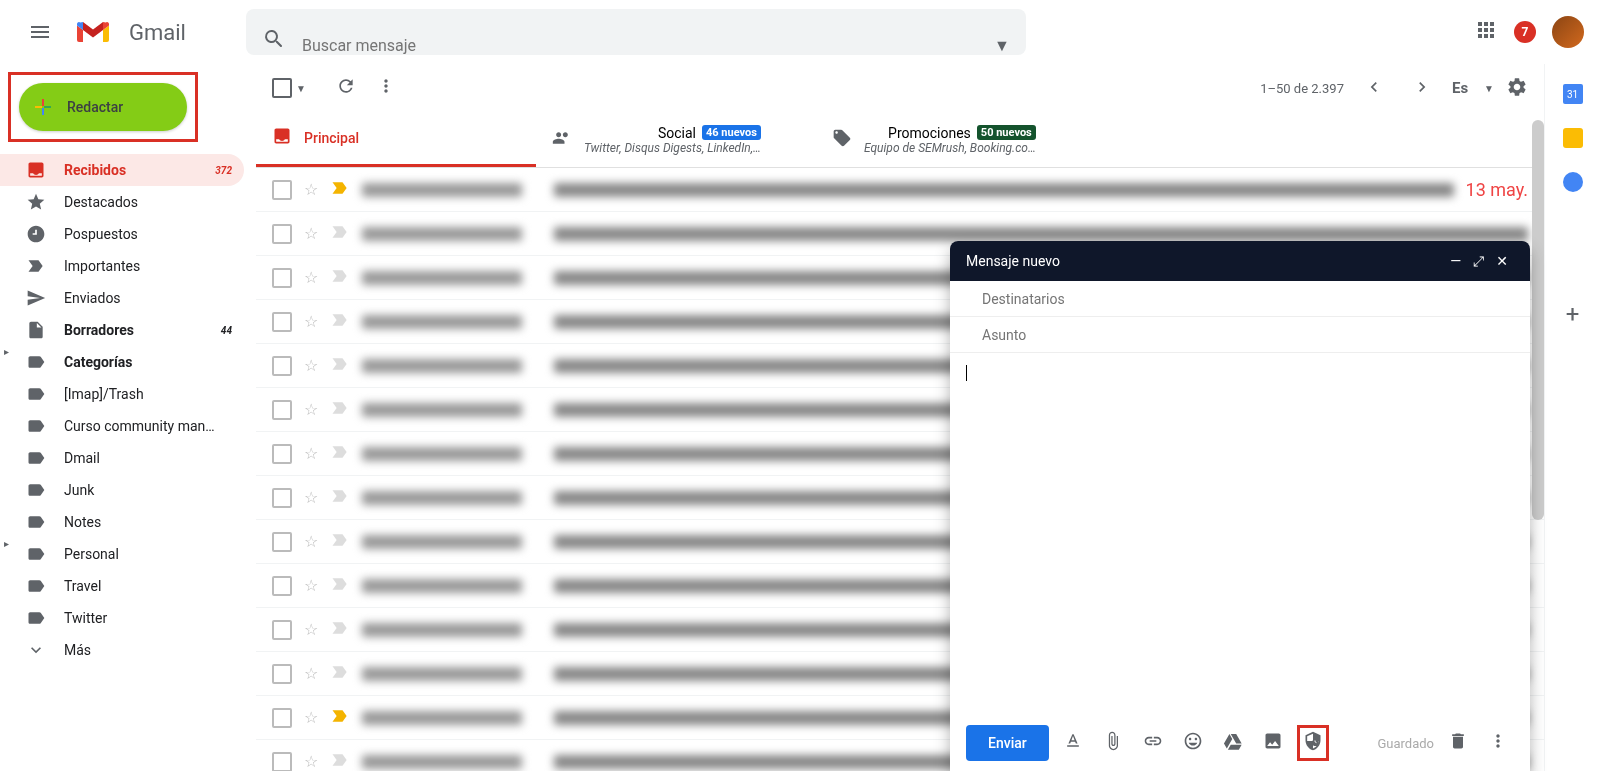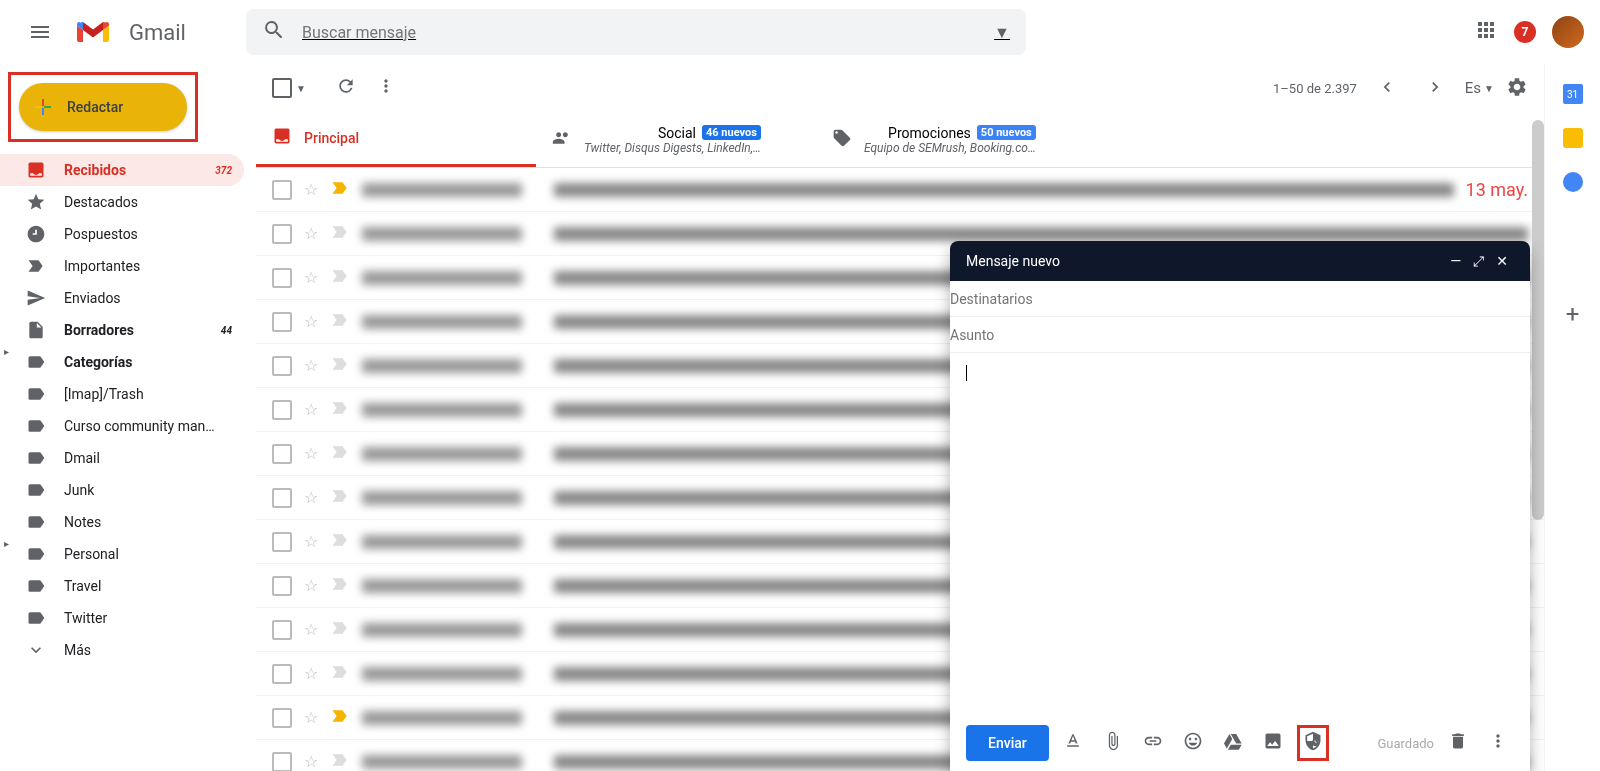--- a/index.html
+++ b/index.html
@@ -2,32 +2,32 @@
 <html><head>
 <meta charset="utf-8">
 <style>
 * { margin: 0; padding: 0; box-sizing: border-box; font-family: 'Google Sans', Roboto, Arial, sans-serif; }
 body { width: 1600px; height: 771px; background: #fff; overflow: hidden; position: relative; }
 
 .header { height: 64px; display: flex; align-items: center; padding: 0 16px; }
 .hamburger { width: 48px; height: 48px; display: flex; align-items: center; justify-content: center; color: #5f6368; cursor: pointer; }
 .logo { display: flex; align-items: center; margin-left: 13px; gap: 16px; }
 .logo-text { font-size: 22px; color: #5f6368; margin-left: 4px; }
-.search-bar { margin-left: 60px; width: 780px; height: 46px; background: #f1f3f4; border-radius: 8px; display: flex; align-items: center; padding: 0 16px; text-decoration: underline; }
+.search-bar { margin-left: 60px; width: 780px; height: 46px; background: #f1f3f4; border-radius: 8px; display: flex; align-items: flex-end; padding: 0 16px; }
 .search-icon { color: #5f6368; margin-right: 16px; }
 .search-input { flex: 1; border: none; background: transparent; font-size: 16px; color: #5f6368; outline: none; }
 .search-dropdown { color: #5f6368; cursor: pointer; }
 .header-right { margin-left: auto; display: flex; align-items: center; gap: 16px; }
 .apps-icon { color: #5f6368; cursor: pointer; }
 .notif-badge { width: 22px; height: 22px; background: #d93025; border-radius: 50%; color: #fff; font-size: 12px; display: flex; align-items: center; justify-content: center; font-weight: bold; }
 .avatar { width: 32px; height: 32px; border-radius: 50%; background: linear-gradient(135deg,#8b4513,#d2691e); }
 
 .sidebar { position: absolute; left: 0; top: 64px; width: 256px; height: calc(100% - 64px); padding-top: 8px; }
 .compose-wrap { padding: 8px; border: 3px solid #d93025; width: 190px; margin-left: 8px; }
-.compose-btn { height: 48px; min-width: 140px; background: #eab308; border-radius: 24px; box-shadow: 0 1px 3px rgba(0,0,0,0.2); display: flex; align-items: center; padding: 0 24px 0 12px; cursor: pointer; gap: 12px; }
+.compose-btn { height: 48px; min-width: 140px; background: #84cc16; border-radius: 24px; box-shadow: 0 1px 3px rgba(0,0,0,0.2); display: flex; align-items: center; padding: 0 24px 0 12px; cursor: pointer; gap: 12px; }
 .compose-plus { width: 24px; height: 24px; }
 .compose-text { font-size: 14px; color: #3c4043; font-weight: 500; }
 
 .nav-list { margin-top: 12px; }
 .nav-item { height: 32px; display: flex; align-items: center; padding: 0 12px 0 26px; cursor: pointer; border-radius: 0 16px 16px 0; margin-right: 12px; }
 .nav-item.active { background: #fce8e6; color: #d93025; font-weight: bold; }
 .nav-item.active .nav-icon { color: #d93025; }
 .nav-item.bold { font-weight: bold; }
 .nav-icon { width: 20px; color: #5f6368; margin-right: 18px; display: flex; align-items: center; }
 .nav-label { flex: 1; font-size: 14px; color: #202124; white-space: nowrap; overflow: hidden; text-overflow: ellipsis; }
@@ -38,54 +38,54 @@
 .nav-item-wrap { position: relative; }
 
 .main { position: absolute; left: 256px; right: 56px; top: 64px; bottom: 0; }
 .toolbar { height: 48px; display: flex; align-items: center; padding: 0 16px; }
 .select-box { width: 20px; height: 20px; border: 2px solid #5f6368; border-radius: 2px; }
 .select-arrow { color: #5f6368; font-size: 10px; margin-left: 4px; }
 .refresh-btn { margin-left: 30px; color: #5f6368; cursor: pointer; }
 .more-btn { margin-left: 20px; color: #5f6368; cursor: pointer; }
 .toolbar-right { margin-left: auto; display: flex; align-items: center; gap: 12px; color: #5f6368; font-size: 13px; }
 .page-nav { color: #5f6368; cursor: pointer; padding: 8px; }
-.lang-btn { font-weight: normal; font-size: 15px; cursor: pointer; display: flex; align-items: center; gap: 3px; }
+.lang-btn { font-weight: bold; font-size: 15px; cursor: pointer; display: flex; align-items: center; gap: 16px; }
 .settings-btn { cursor: pointer; color: #5f6368; }
 
 .tabs { display: flex; height: 56px; border-bottom: 1px solid #e0e0e0; }
 .tab { flex: 1; max-width: 280px; display: flex; align-items: center; padding: 0 16px; cursor: pointer; gap: 12px; }
 .tab.active { color: #d93025; border-bottom: 3px solid #d93025; }
 .tab-icon { color: #5f6368; }
 .tab.active .tab-icon { color: #d93025; }
 .tab-content { display: flex; flex-direction: column; }
 .tab-title { font-size: 14px; display: flex; align-items: center; gap: 6px; justify-content: flex-end; }
 .tab.active .tab-title { color: #d93025; font-weight: 500; }
 .tab-sub { font-size: 12px; color: #5f6368; font-style: italic; }
 .tab-badge { background: #1a73e8; color: #fff; font-size: 11px; padding: 1px 4px; border-radius: 3px; font-weight: bold; }
-.tab-badge.green { background: #3b82f6; }
+.tab-badge.green { background: #14532d; }
 
 .email-list { overflow-y: auto; }
 .email-row { height: 44px; display: flex; align-items: center; padding: 0 16px; border-bottom: 1px solid #f1f3f4; gap: 12px; }
 .email-check { width: 20px; height: 20px; border: 2px solid #bbb; border-radius: 2px; }
 .email-star { color: #bbb; cursor: pointer; }
 .email-important { color: #f4b400; }
 .email-important.gray { color: #ddd; }
 .email-sender { width: 160px; filter: blur(4px); background: #999; height: 14px; border-radius: 2px; }
 .email-subject { flex: 1; filter: blur(4px); background: #888; height: 14px; border-radius: 2px; margin-left: 20px; }
 .email-date { font-size: 18px; color: #ef4444; margin-left: auto; }
 
 .right-panel { position: absolute; right: 0; top: 64px; width: 56px; height: calc(100% - 64px); border-left: 1px solid #f1f3f4; display: flex; flex-direction: column; align-items: center; padding-top: 20px; gap: 24px; }
 .right-icon { width: 20px; height: 20px; cursor: pointer; }
 .right-add { color: #5f6368; font-size: 24px; cursor: pointer; }
 
 .compose-window { position: absolute; right: 70px; bottom: 0; width: 580px; height: 530px; background: #fff; box-shadow: 0 8px 16px rgba(0,0,0,0.3); border-radius: 8px 8px 0 0; display: flex; flex-direction: column; }
 .compose-header { height: 40px; background: #0f172a; color: #fff; display: flex; align-items: center; padding: 0 16px; border-radius: 8px 8px 0 0; }
 .compose-title { flex: 1; font-size: 14px; }
 .compose-ctrl { color: #fff; cursor: pointer; padding: 0 6px; font-size: 14px; }
-.compose-field { padding: 8px 0; border-bottom: 1px solid #eee; }
+.compose-field { padding: 8px 32px; border-bottom: 1px solid #eee; }
 .compose-field input { border: none; width: 100%; font-size: 14px; outline: none; color: #5f6368; }
 .compose-body { flex: 1; padding: 12px 16px; }
 .compose-cursor { width: 1px; height: 16px; background: #000; display: inline-block; }
 .compose-footer { height: 56px; display: flex; align-items: center; padding: 0 16px; gap: 8px; }
 .send-btn { background: #1a73e8; color: #fff; border: none; padding: 10px 22px; border-radius: 4px; font-size: 14px; font-weight: 500; cursor: pointer; }
 .compose-tool { color: #5f6368; cursor: pointer; padding: 6px; }
 .compose-tool.highlighted { border: 3px solid #d93025; padding: 3px; }
 .compose-footer-right { margin-left: auto; display: flex; align-items: center; gap: 8px; }
 .saved-text { color: #aaa; font-size: 13px; }
 

